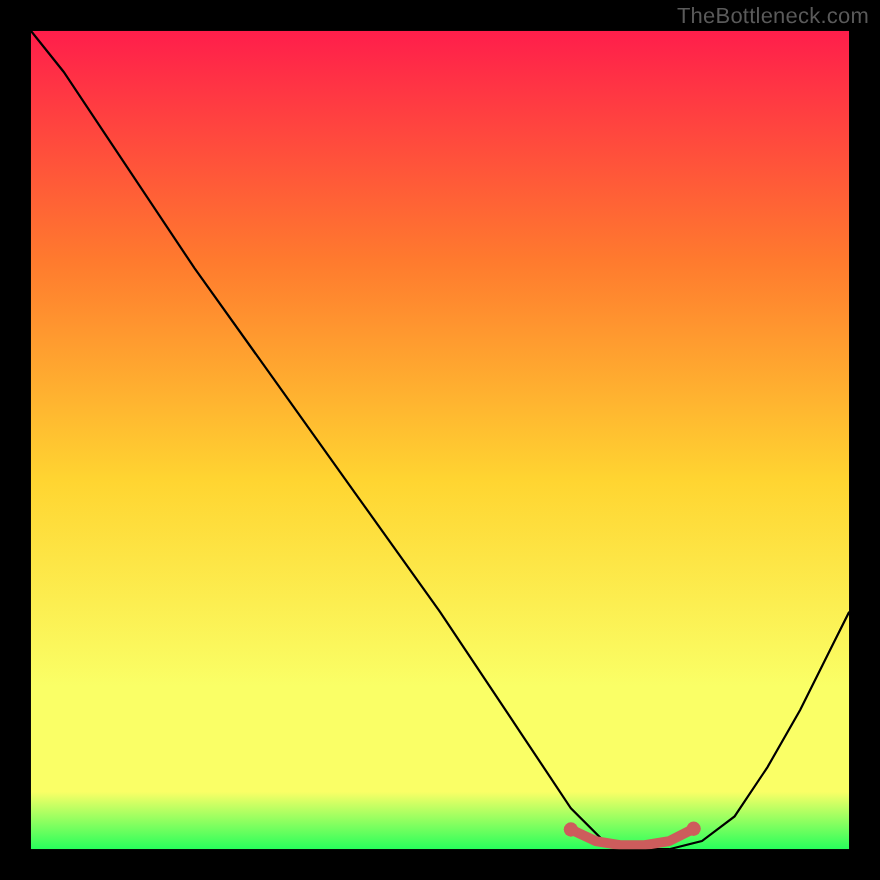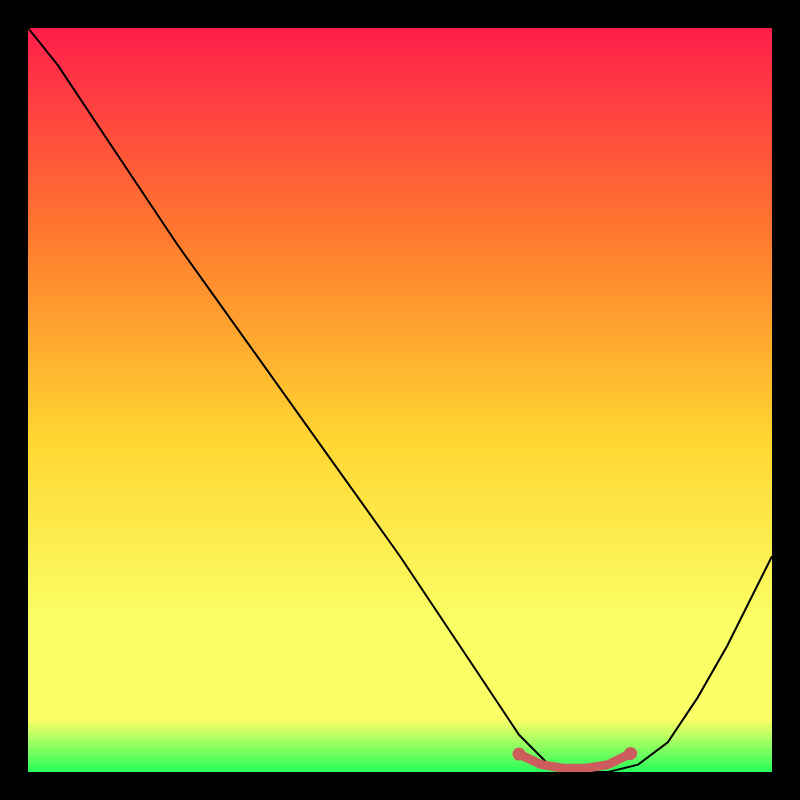--- a/index.html
+++ b/index.html
@@ -37,20 +37,21 @@
   .plot svg {
     display: block;
     width: 744px;
     height: 744px;
   }
 </style>
 </head>
 <body>
 
 <div class="frame">
+  <div class="watermark">TheBottleneck.com</div>
   <div class="plot">
     <svg id="chart-svg" viewBox="0 0 744 744" preserveAspectRatio="none">
       <defs>
         <linearGradient id="bg-grad" x1="0" y1="0" x2="0" y2="1">
           <stop id="g0" offset="0%" stop-color="#ff1e4b"></stop>
           <stop id="g1" offset="28%" stop-color="#ff7a2e"></stop>
           <stop id="g2" offset="55%" stop-color="#ffd531"></stop>
           <stop id="g3" offset="80%" stop-color="#faff66"></stop>
           <stop id="g4" offset="93%" stop-color="#faff66"></stop>
           <stop id="g5" offset="100%" stop-color="#27ff5b"></stop>

